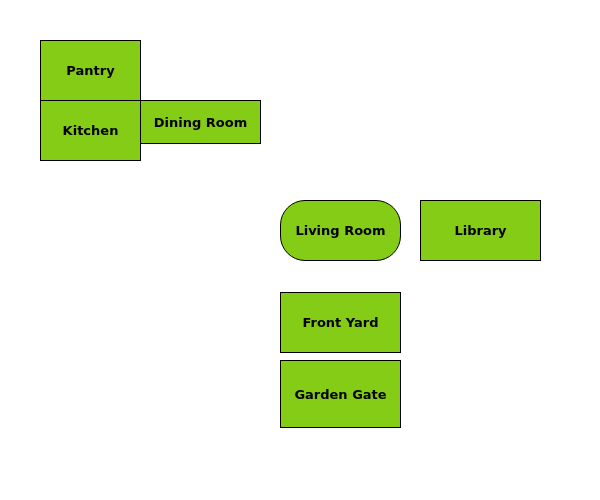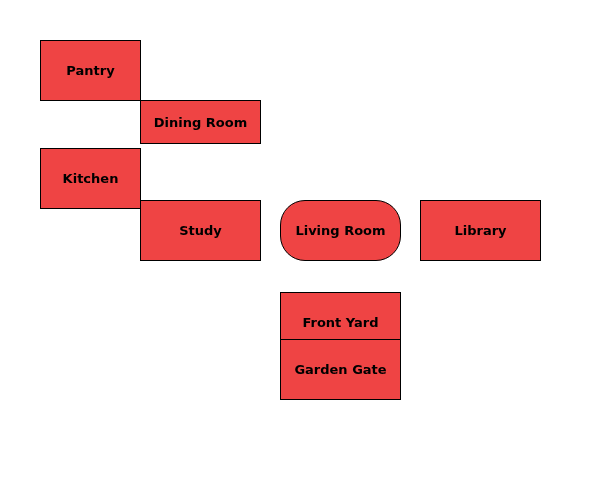--- a/index.html
+++ b/index.html
@@ -1,51 +1,48 @@
 <!DOCTYPE html>
 <html><head>
 <meta charset="utf-8">
 <style>
   html, body { margin: 0; padding: 0; background: #ffffff; }
   body { width: 600px; height: 500px; position: relative; overflow: hidden; }
   .room {
     position: absolute;
     box-sizing: border-box;
     border: 1px solid #000000;
-    background: #ef4444;
+    background: #84cc16;
     display: flex;
     align-items: center;
     justify-content: center;
     font-family: "DejaVu Sans", sans-serif;
     font-weight: bold;
     font-size: 13px;
     color: #000000;
   }
 </style>
 </head>
 <body>
 
 <div style="position:absolute;left:0;top:0;width:600px;height:500px;">
   <div class="room" style="left:40px;top:40px;width:101px;height:61px;">
       <span>Pantry</span>
     </div>
-  <div class="room" style="left:40px;top:100px;width:101px;height:61px;margin-top:48px;">
+  <div class="room" style="left:40px;top:100px;width:101px;height:61px;">
       <span>Kitchen</span>
     </div>
   <div class="room" style="left:140px;top:100px;width:121px;height:44px;">
       <span>Dining Room</span>
-    </div>
-  <div class="room" style="left:140px;top:200px;width:121px;height:61px;">
-      <span>Study</span>
     </div>
   <div class="room" style="left:280px;top:200px;width:121px;height:61px;border-radius:25px;">
       <span>Living Room</span>
     </div>
   <div class="room" style="left:420px;top:200px;width:121px;height:61px;">
       <span>Library</span>
     </div>
   <div class="room" style="left:280px;top:280px;width:121px;height:61px;margin-top:12px;">
       <span>Front Yard</span>
     </div>
-  <div class="room" style="left:280px;top:339px;width:121px;height:61px;">
+  <div class="room" style="left:280px;top:360px;width:121px;height:68px;">
       <span>Garden Gate</span>
     </div>
 </div>
 
 </body></html>

